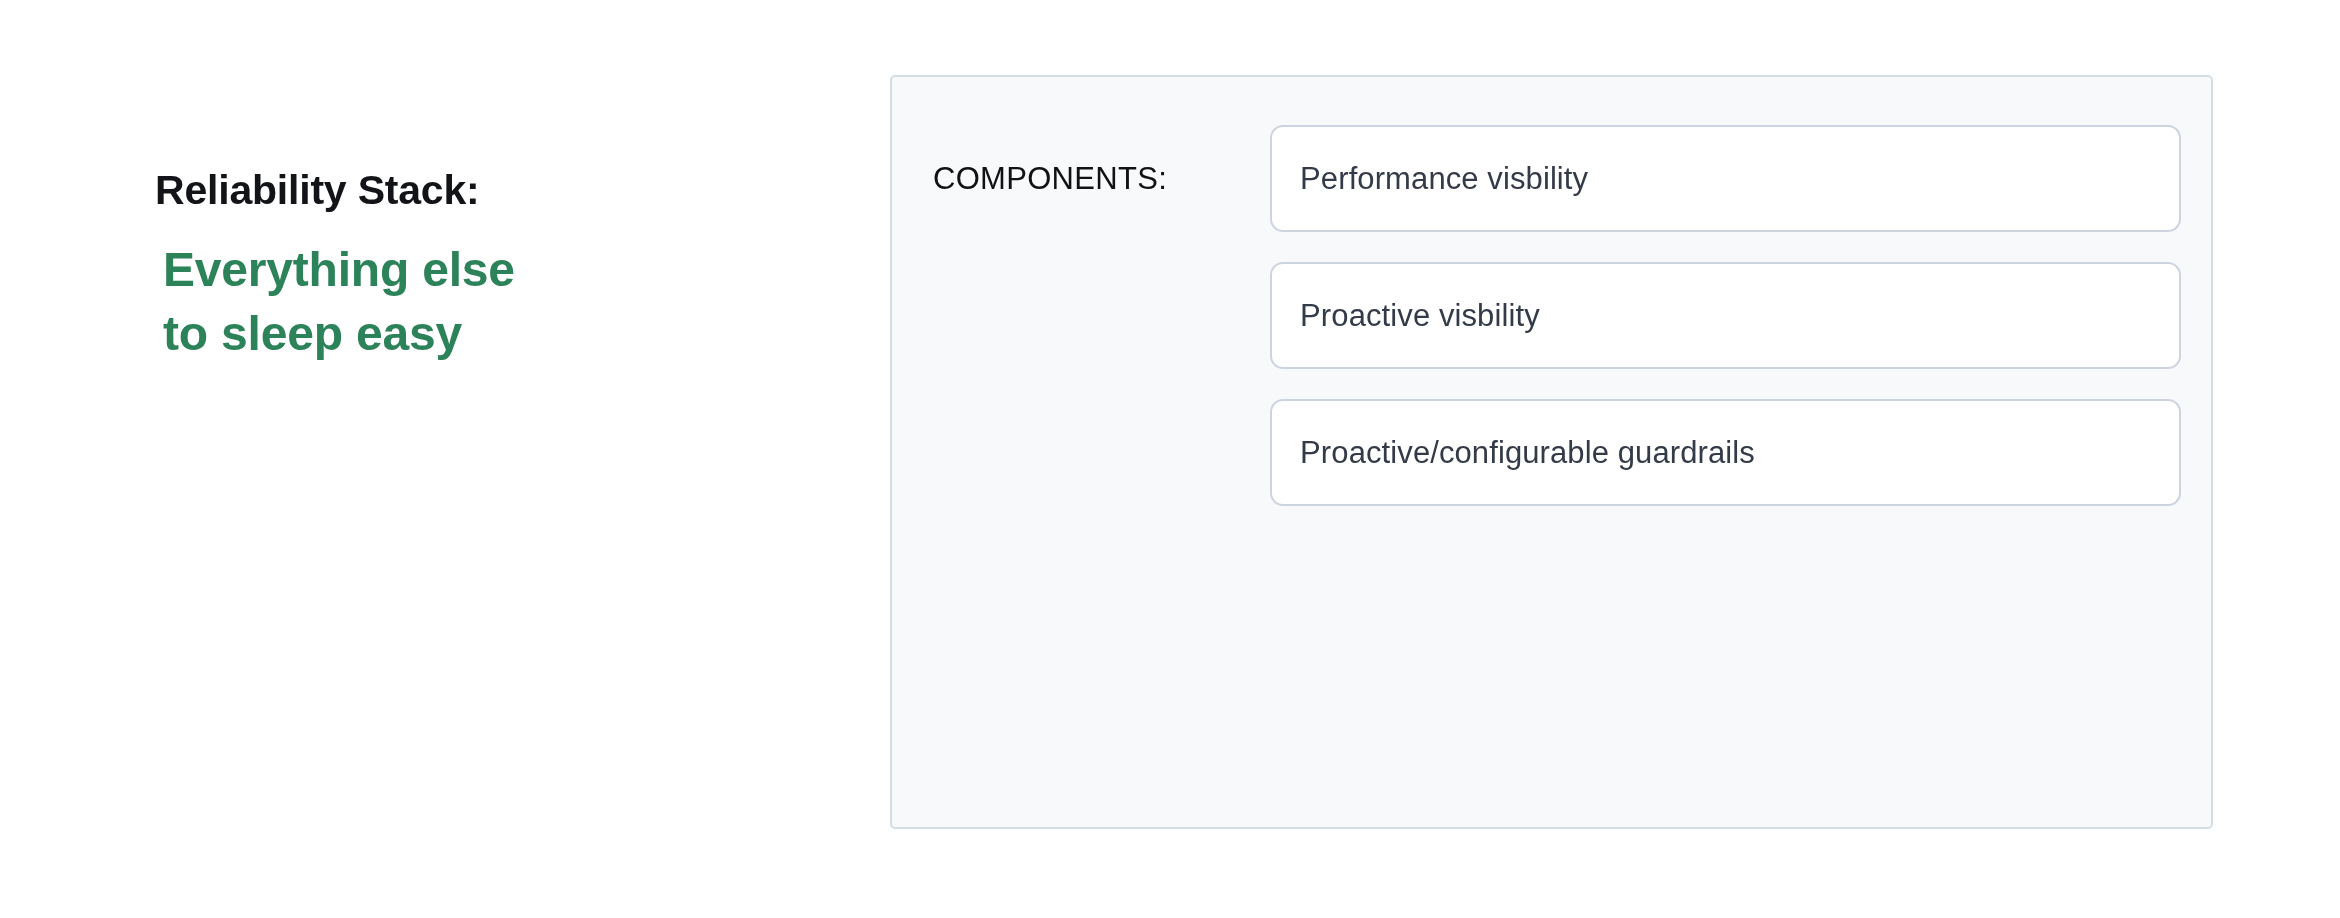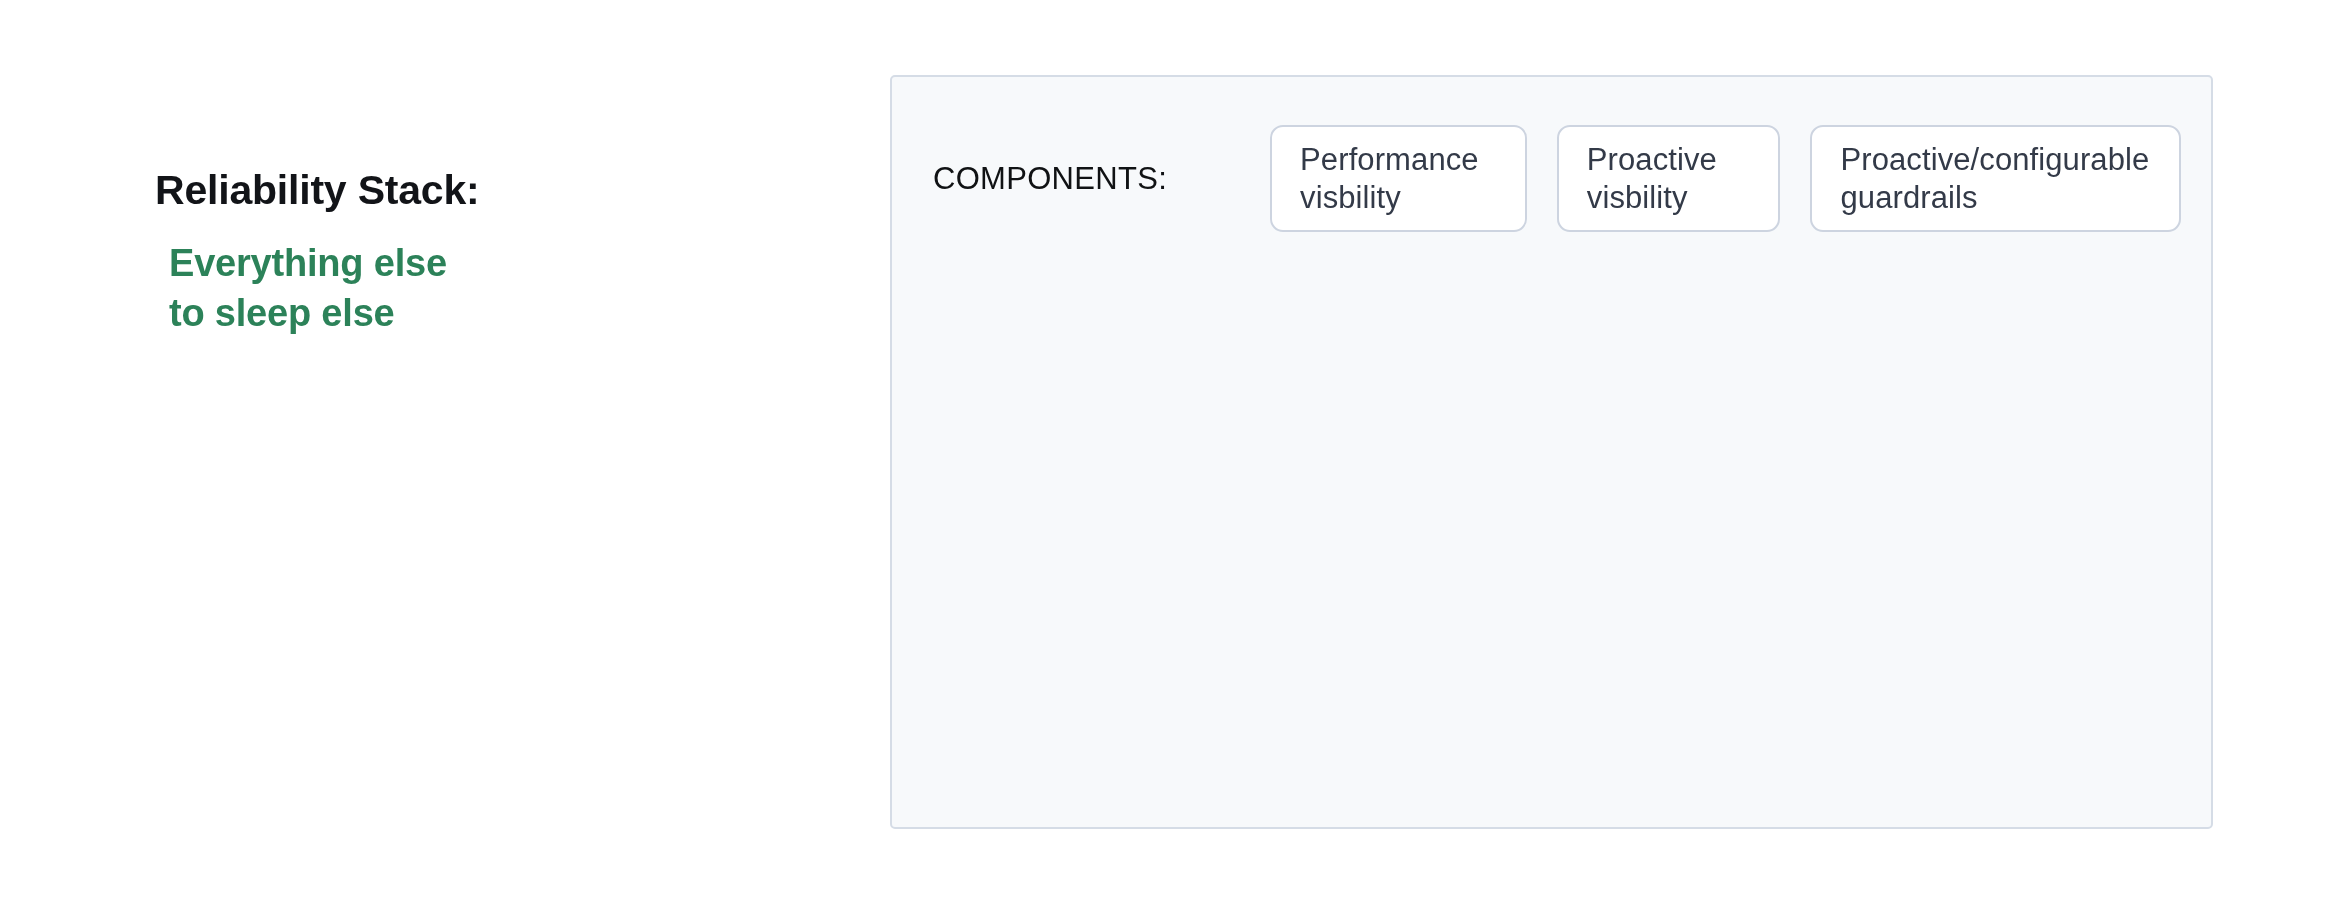--- a/index.html
+++ b/index.html
@@ -25,26 +25,26 @@
   #intro-title {
     font-size: 41px;
     font-weight: 600;
     letter-spacing: -0.2px;
     color: #121418;
     line-height: 1.25;
     margin: 0 0 22px 0;
     white-space: nowrap;
   }
   #intro-subtitle {
-    font-size: 38px;
+    font-size: 48px;
     font-weight: 600;
     letter-spacing: -0.2px;
     color: #2c8259;
     line-height: 1.32;
-    margin: 14px;
+    margin: 8px;
     max-width: 370px;
   }
 
   
   #components-panel {
     position: absolute;
     left: 890px;
     top: 75px;
     width: 1323px;
     height: 754px;
@@ -67,20 +67,21 @@
     flex: 0 0 auto;
     height: 107px;
     display: flex;
     align-items: center;
   }
 
   #components-list {
     flex: 1 1 auto;
     margin-left: 103px;
     display: flex;
+    flex-direction: column;
     gap: 30px;
   }
 
   .component-card {
     box-sizing: border-box;
     height: 107px;
     background: #ffffff;
     border: 2px solid #cdd4e0;
     border-radius: 13px;
     display: flex;
@@ -93,21 +94,21 @@
     color: #333a48;
     letter-spacing: 0.1px;
     line-height: 1.2;
   }
 </style>
 </head>
 <body>
 
 <div id="intro-block">
   <h1 id="intro-title">Reliability Stack:</h1>
-  <p id="intro-subtitle"><span>Everything else</span><br><span>to sleep else</span></p>
+  <p id="intro-subtitle"><span>Everything else</span><br><span>to sleep easy</span></p>
 </div>
 
 <div id="components-panel">
 
   <div id="components-label">COMPONENTS:</div>
 
   <div id="components-list">
 
     <div class="component-card">
       <span class="component-card-label">Performance visbility</span>

